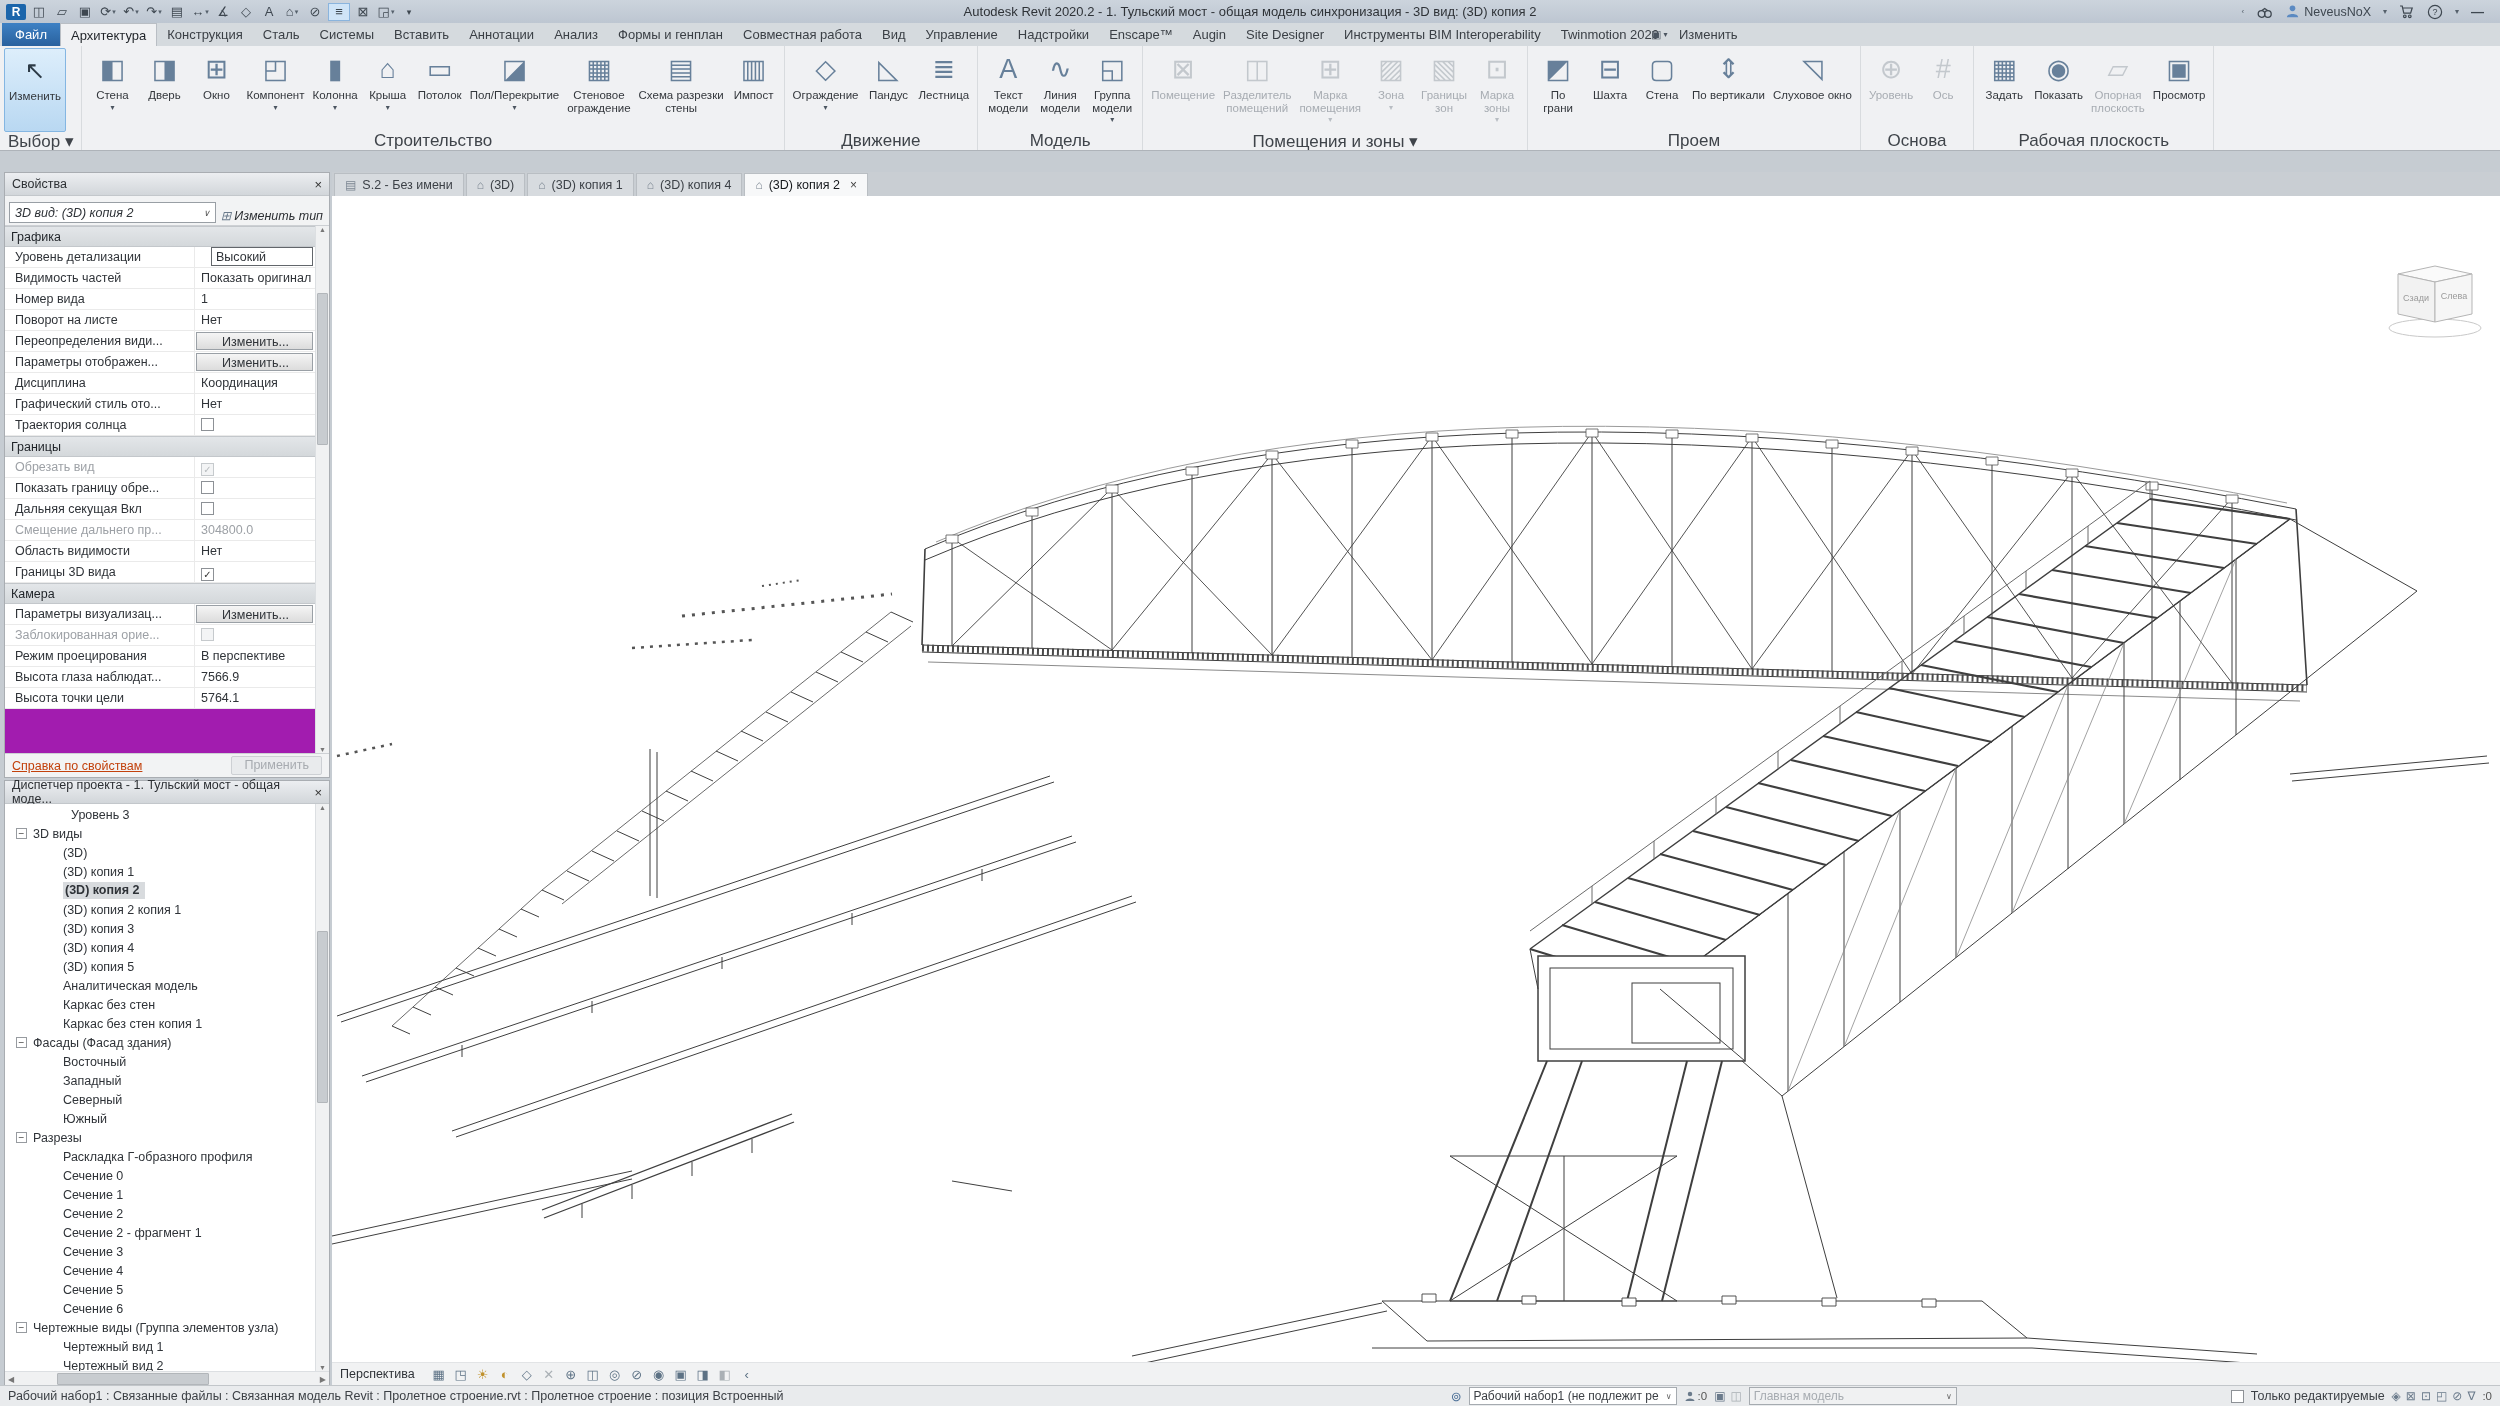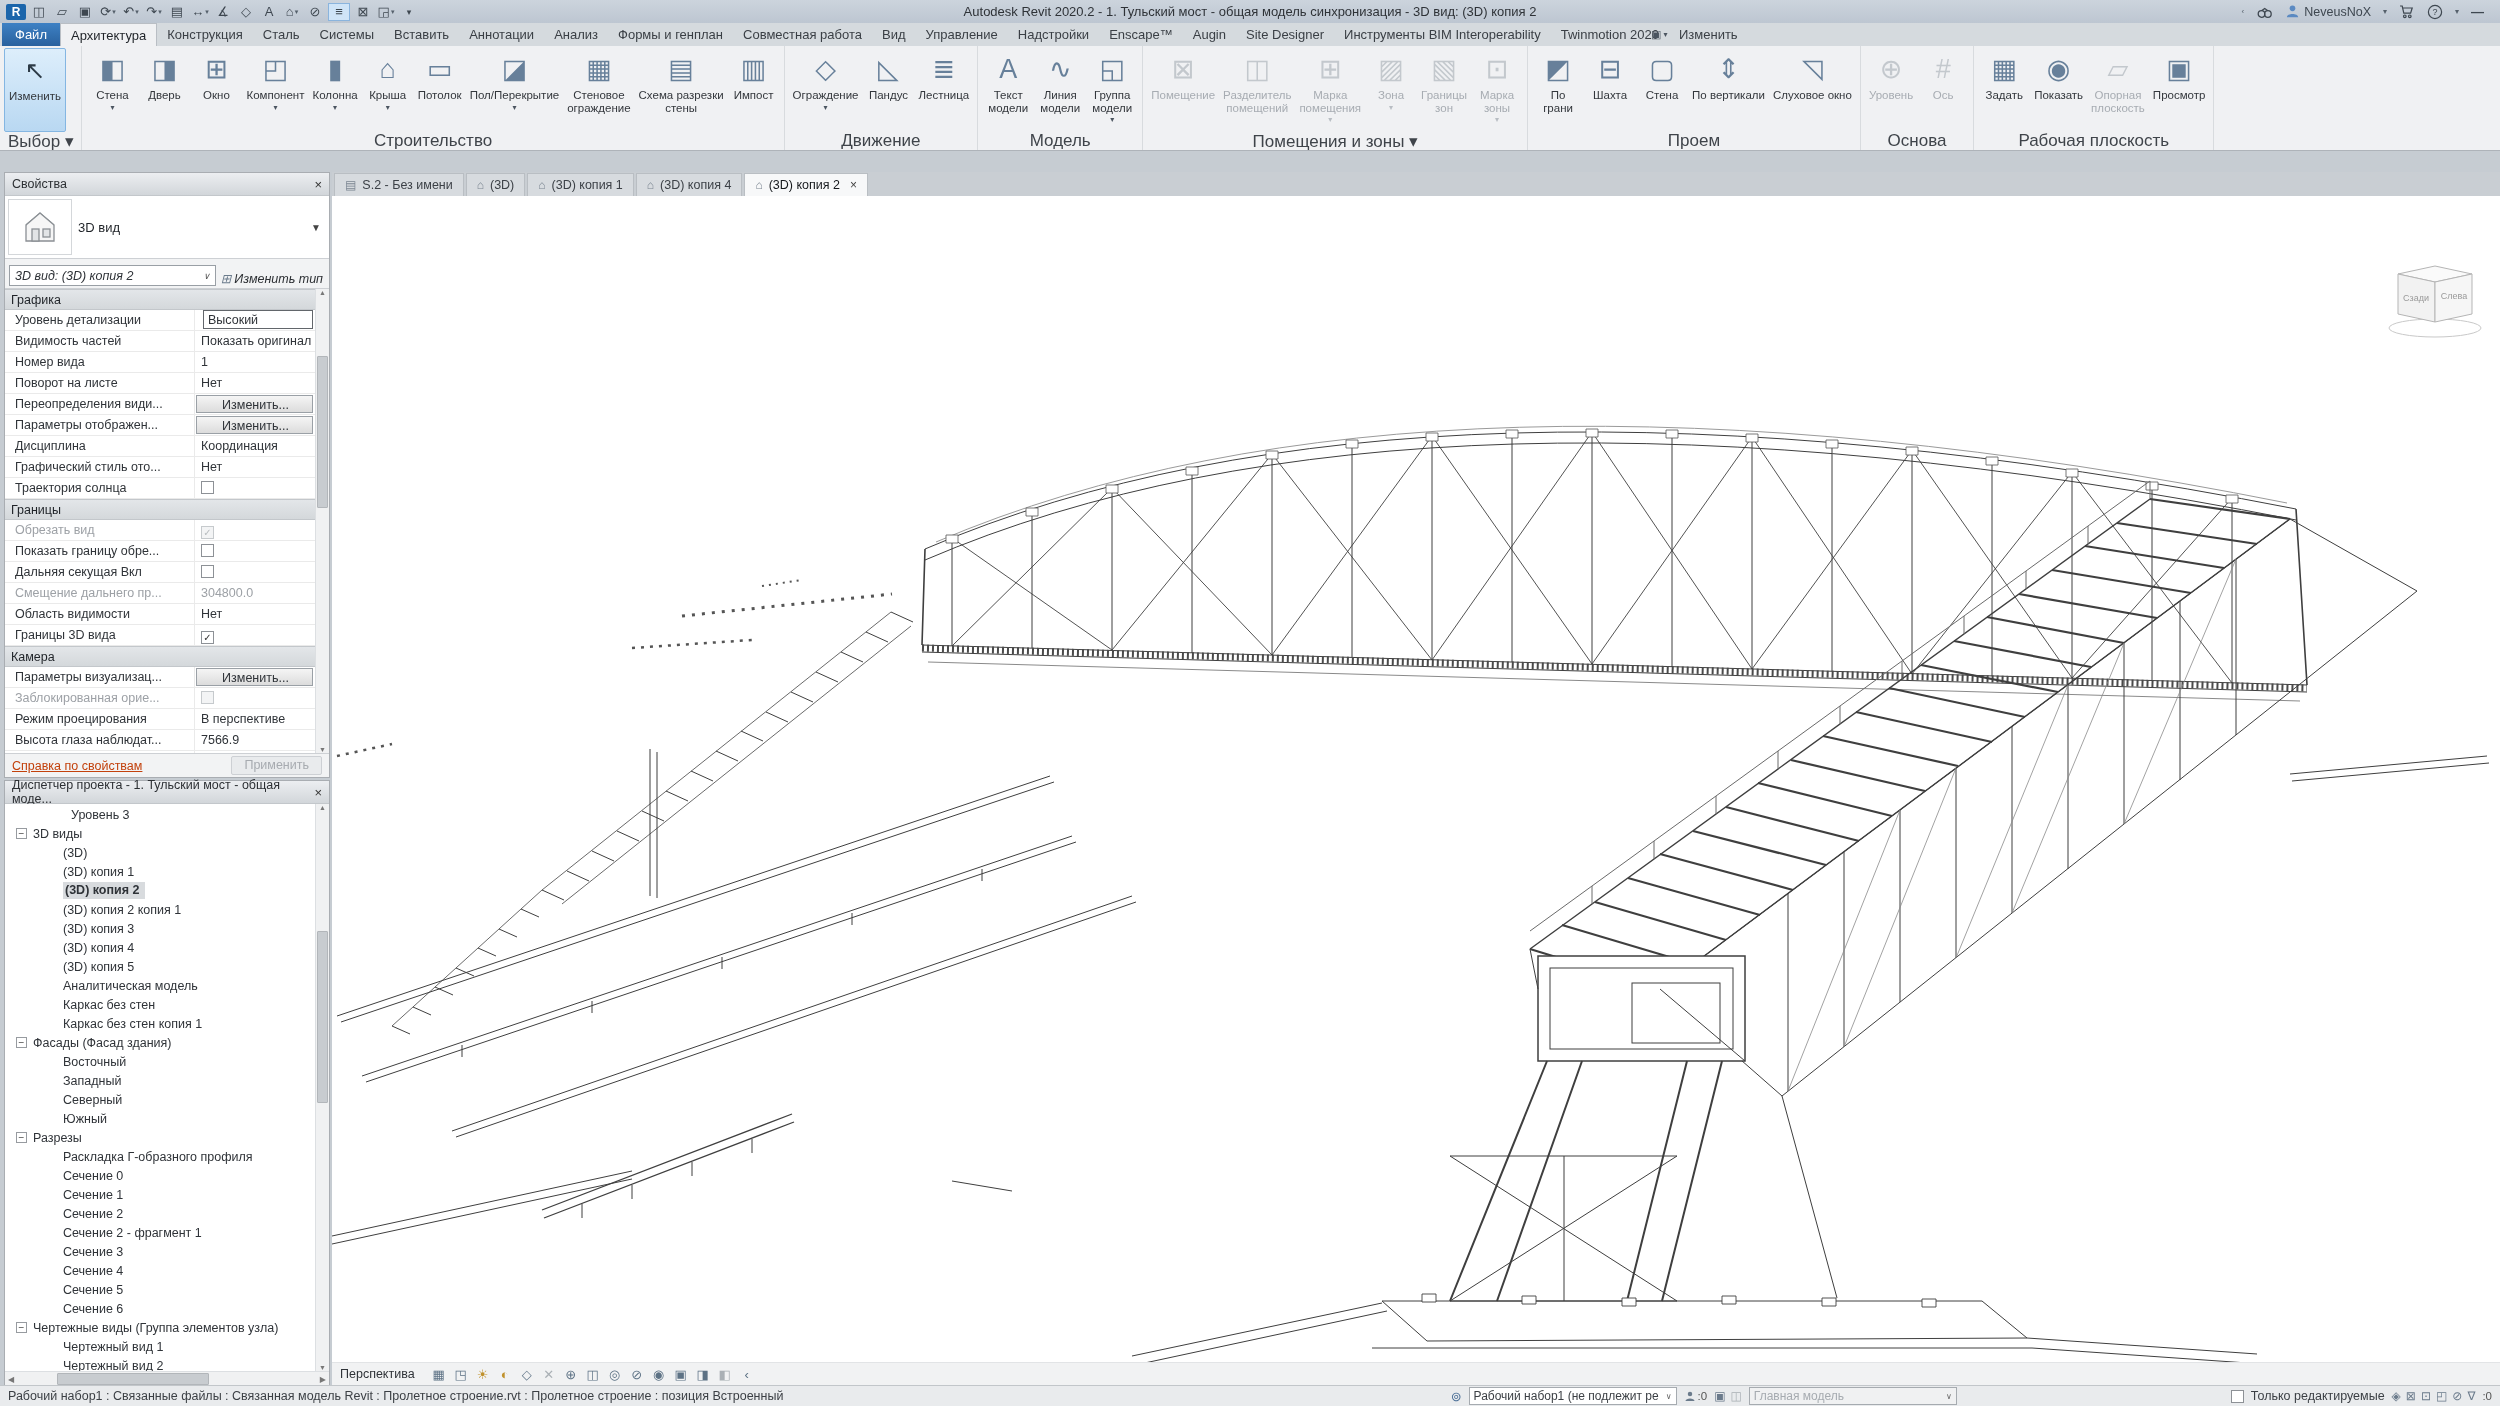--- a/index.html
+++ b/index.html
@@ -51,21 +51,21 @@
   .combo{flex:1;height:19px;background:#fff;border:1px solid #999fa5;display:flex;align-items:center;padding:0 5px;white-space:nowrap;overflow:hidden;}
   .combo .dn{margin-left:auto;font-size:9px;color:#555;}
   .edittype{display:flex;align-items:center;gap:3px;color:#2c2f33;white-space:nowrap;padding-right:2px;}
   .pgrid{flex:1;background:#a21caf;border-top:1px solid #cdd0d4;position:relative;overflow:hidden;padding-right:13px;}
   .prow{height:20px;display:flex;border-bottom:1px solid #eaeaea;background:#fff;}
   .plabel{flex:0 0 175px;padding:3px 4px 0 10px;border-right:1px solid #eaeaea;white-space:nowrap;overflow:hidden;color:#2f3338;}
   .pval{flex:1;padding:3px 4px 0 6px;white-space:nowrap;overflow:hidden;position:relative;color:#2f3338;}
   .prow.sec{height:19px;background:linear-gradient(#e3e6e9,#d4d8db);border-top:1px solid #c3c7cb;border-bottom:1px solid #c3c7cb;}
   .prow.sec .plabel{flex:1;border-right:none;padding-left:6px;color:#1f2328;}
   .prow.btn .pval{margin:1px 3px 1px 1px;border:1px solid #9aa0a6;background:linear-gradient(#f5f5f5,#dcdcdc);text-align:center;padding-top:2px;height:14px;flex:1;}
-  .prow.editbox .pval{border:1px solid #62666b;margin:0 3px 1px 8px;padding:2px 4px 0;height:15px;}
+  .prow.editbox .pval{border:1px solid #62666b;margin:0 3px 1px 16px;padding:2px 4px 0;height:15px;}
   .prow.chk .pval::before{content:"";display:inline-block;width:11px;height:11px;border:1px solid #8d9196;background:#fff;vertical-align:-2px;text-align:center;}
   .prow.chk.on .pval::before{content:"✓";font-size:10px;line-height:11px;color:#333;}
   .prow.chk.dis .pval::before{border-color:#c6cacd;background:#f3f4f5;color:#b8bcbf;}
   .prow.dim .plabel,.prow.dim .pval{color:#9da1a6;}
   .vscroll{position:absolute;right:0;top:0;bottom:0;width:13px;background:#f0f1f2;border-left:1px solid #dcdfe2;display:flex;flex-direction:column;align-items:center;font-size:7px;color:#777;}
   .vscroll .thumb{width:9px;background:#c8ccd0;border:1px solid #b2b6ba;border-radius:1px;}
   .pfoot{height:23px;display:flex;align-items:center;padding:0 7px;border-top:1px solid #cdd0d4;flex:none;background:#f2f3f4;}
   .pfoot .link{color:#c2410c;text-decoration:underline;}
   .pfoot .apply{margin-left:auto;color:#a7abb0;border:1px solid #cdd0d4;background:#e9ebed;padding:1px 12px 2px;border-radius:2px;}
   
@@ -485,34 +485,20 @@
       </div>
       <div class="pcap">Рабочая плоскость</div>
     </div>
   </div>
 
   <div class="pal props">
     <div class="phead">
       <span>Свойства</span>
       <span class="x">×</span>
     </div>
-    <div class="typesel">
-      <span class="typeimg">
-        <svg width="40" height="40" viewBox="0 0 40 40">
-            <g fill="#f6f6f6" stroke="#8a8f94" stroke-width="1.3">
-              <path d="M6,18 L20,6 L34,18 L34,34 L6,34 Z"></path>
-              <path d="M6,18 L20,6 L34,18"></path>
-              <rect x="12" y="22" width="7" height="12" fill="#e2e4e6"></rect>
-              <rect x="23" y="22" width="7" height="8" fill="#e2e4e6"></rect>
-            </g>
-          </svg>
-      </span>
-      <span class="typename">3D вид</span>
-      <span class="typedrop">▼</span>
-    </div>
     <div class="selrow">
       <div class="combo">
         <span>3D вид: (3D) копия 2</span>
         <span class="dn">∨</span>
       </div>
       <div class="edittype">
         <span style="color:#6b7b8c;">⊞</span>
         <span>Изменить тип</span>
       </div>
     </div>

